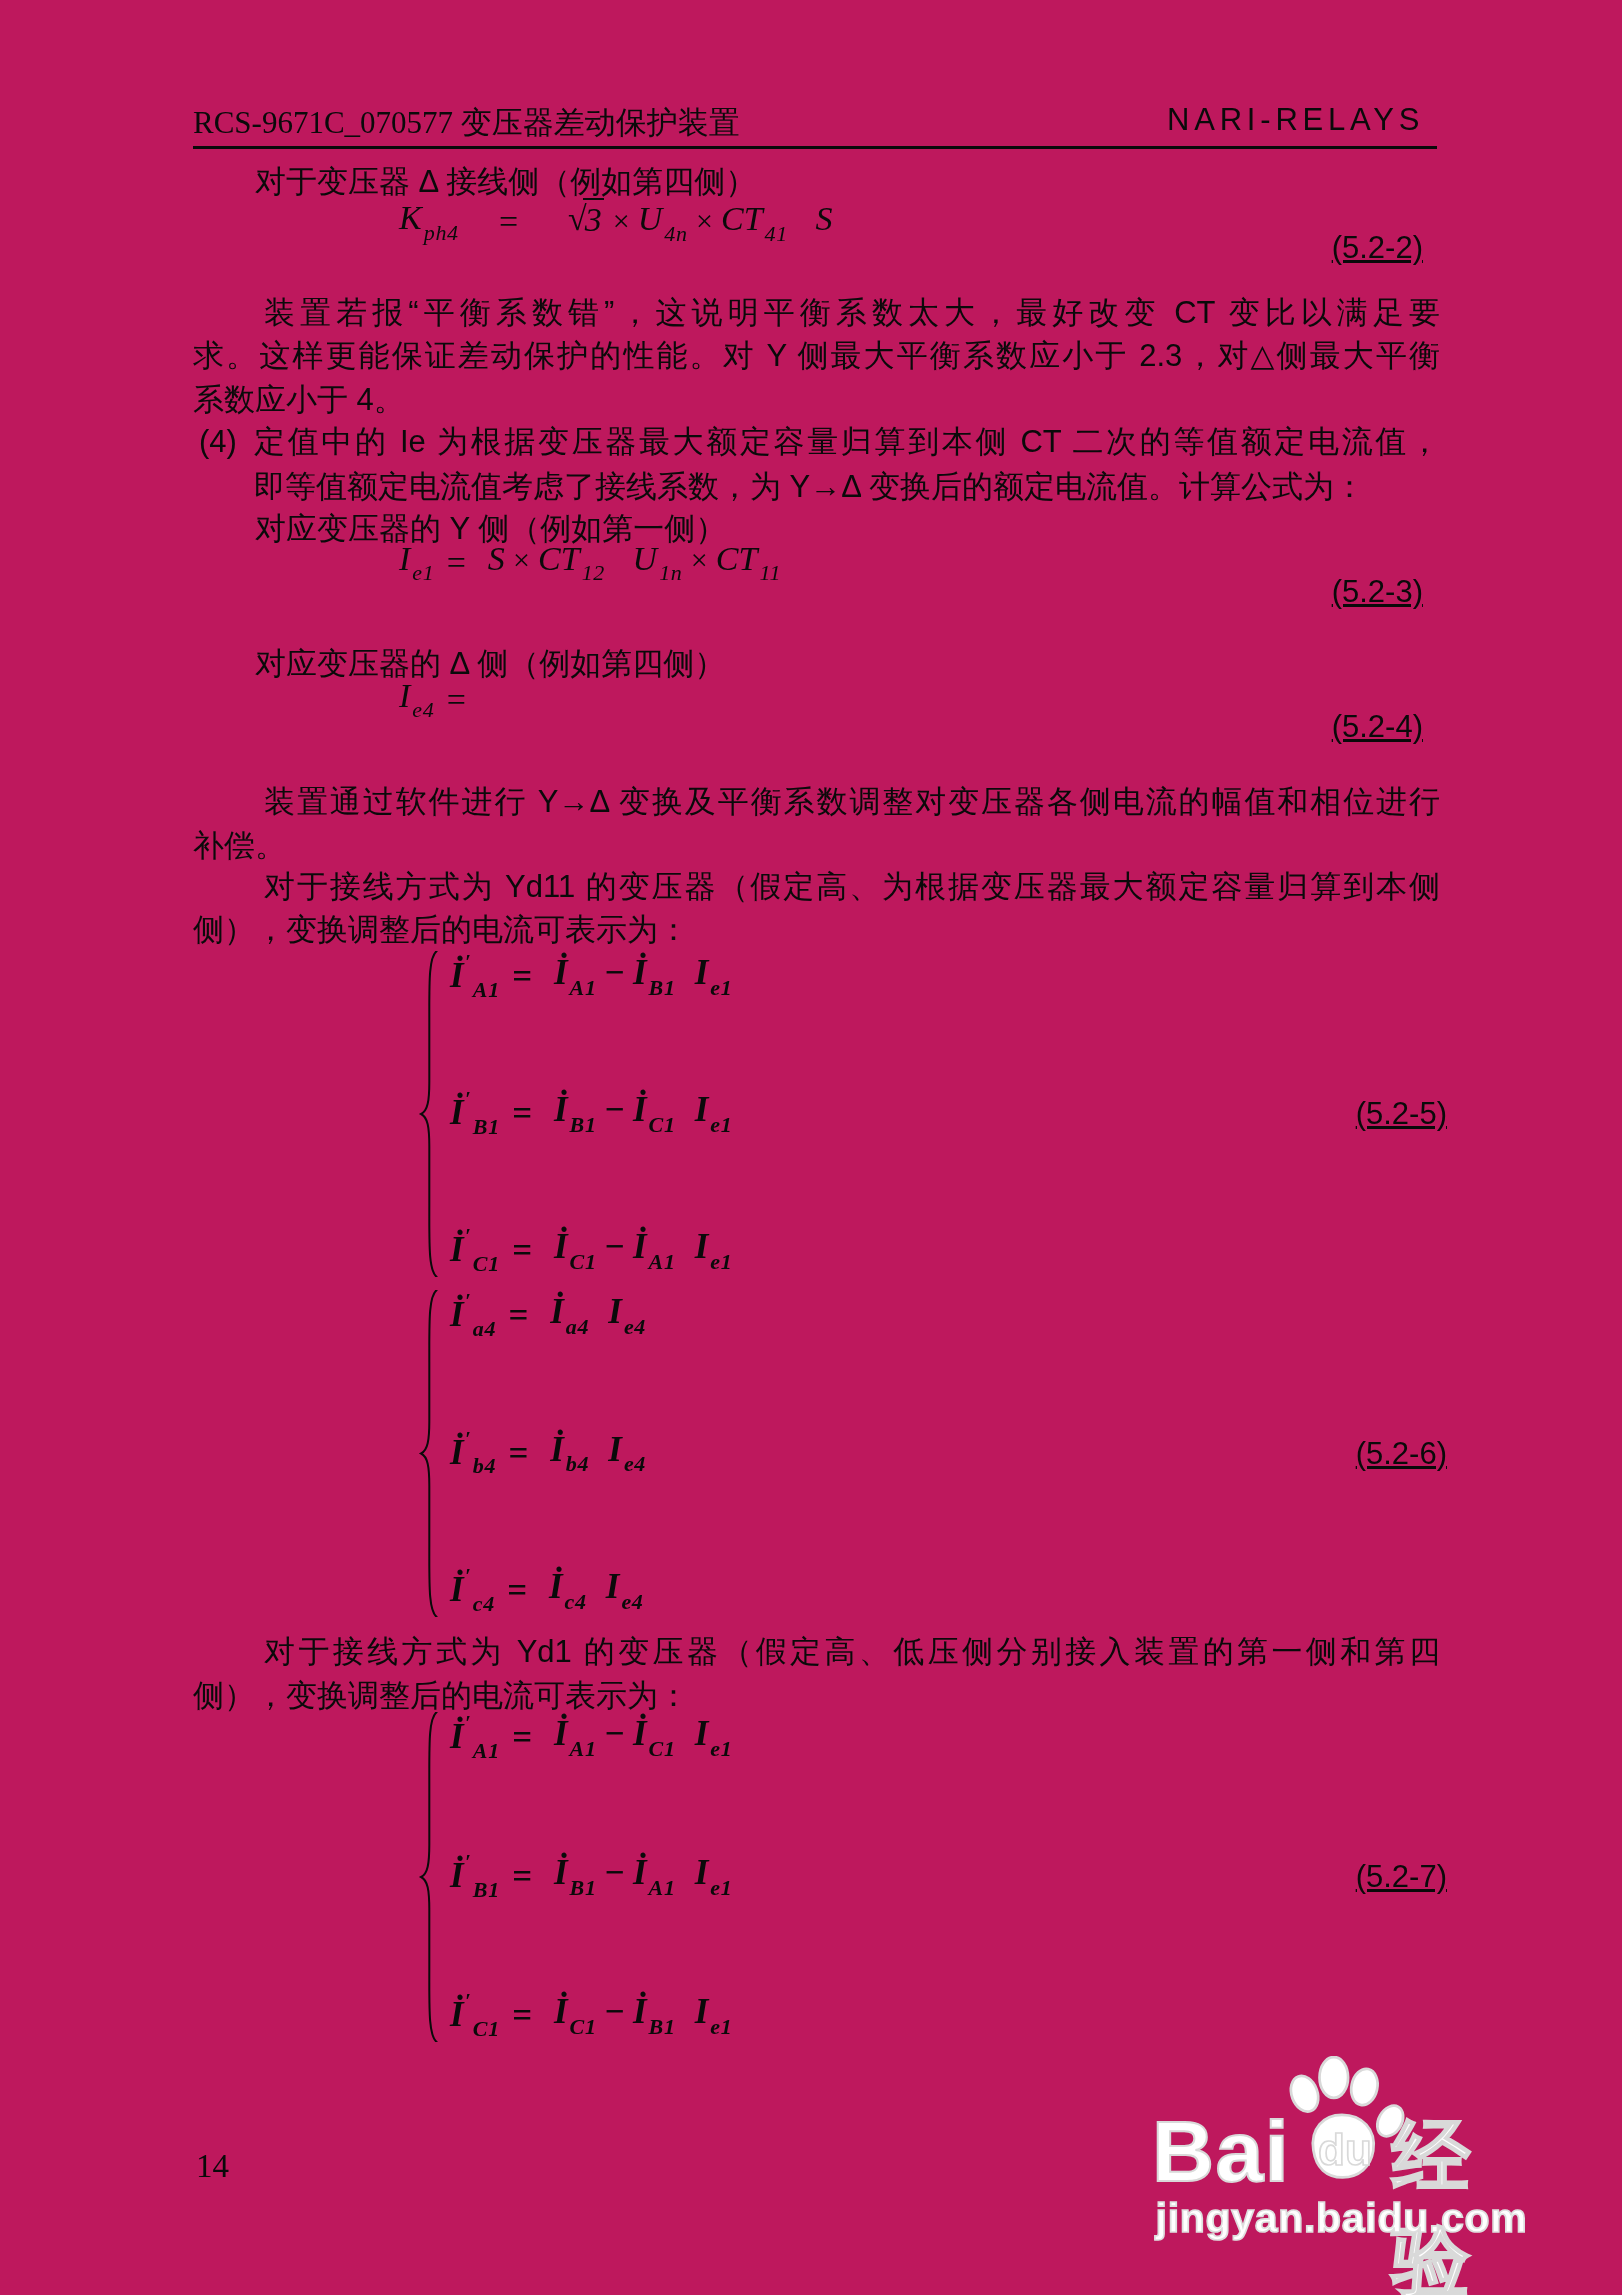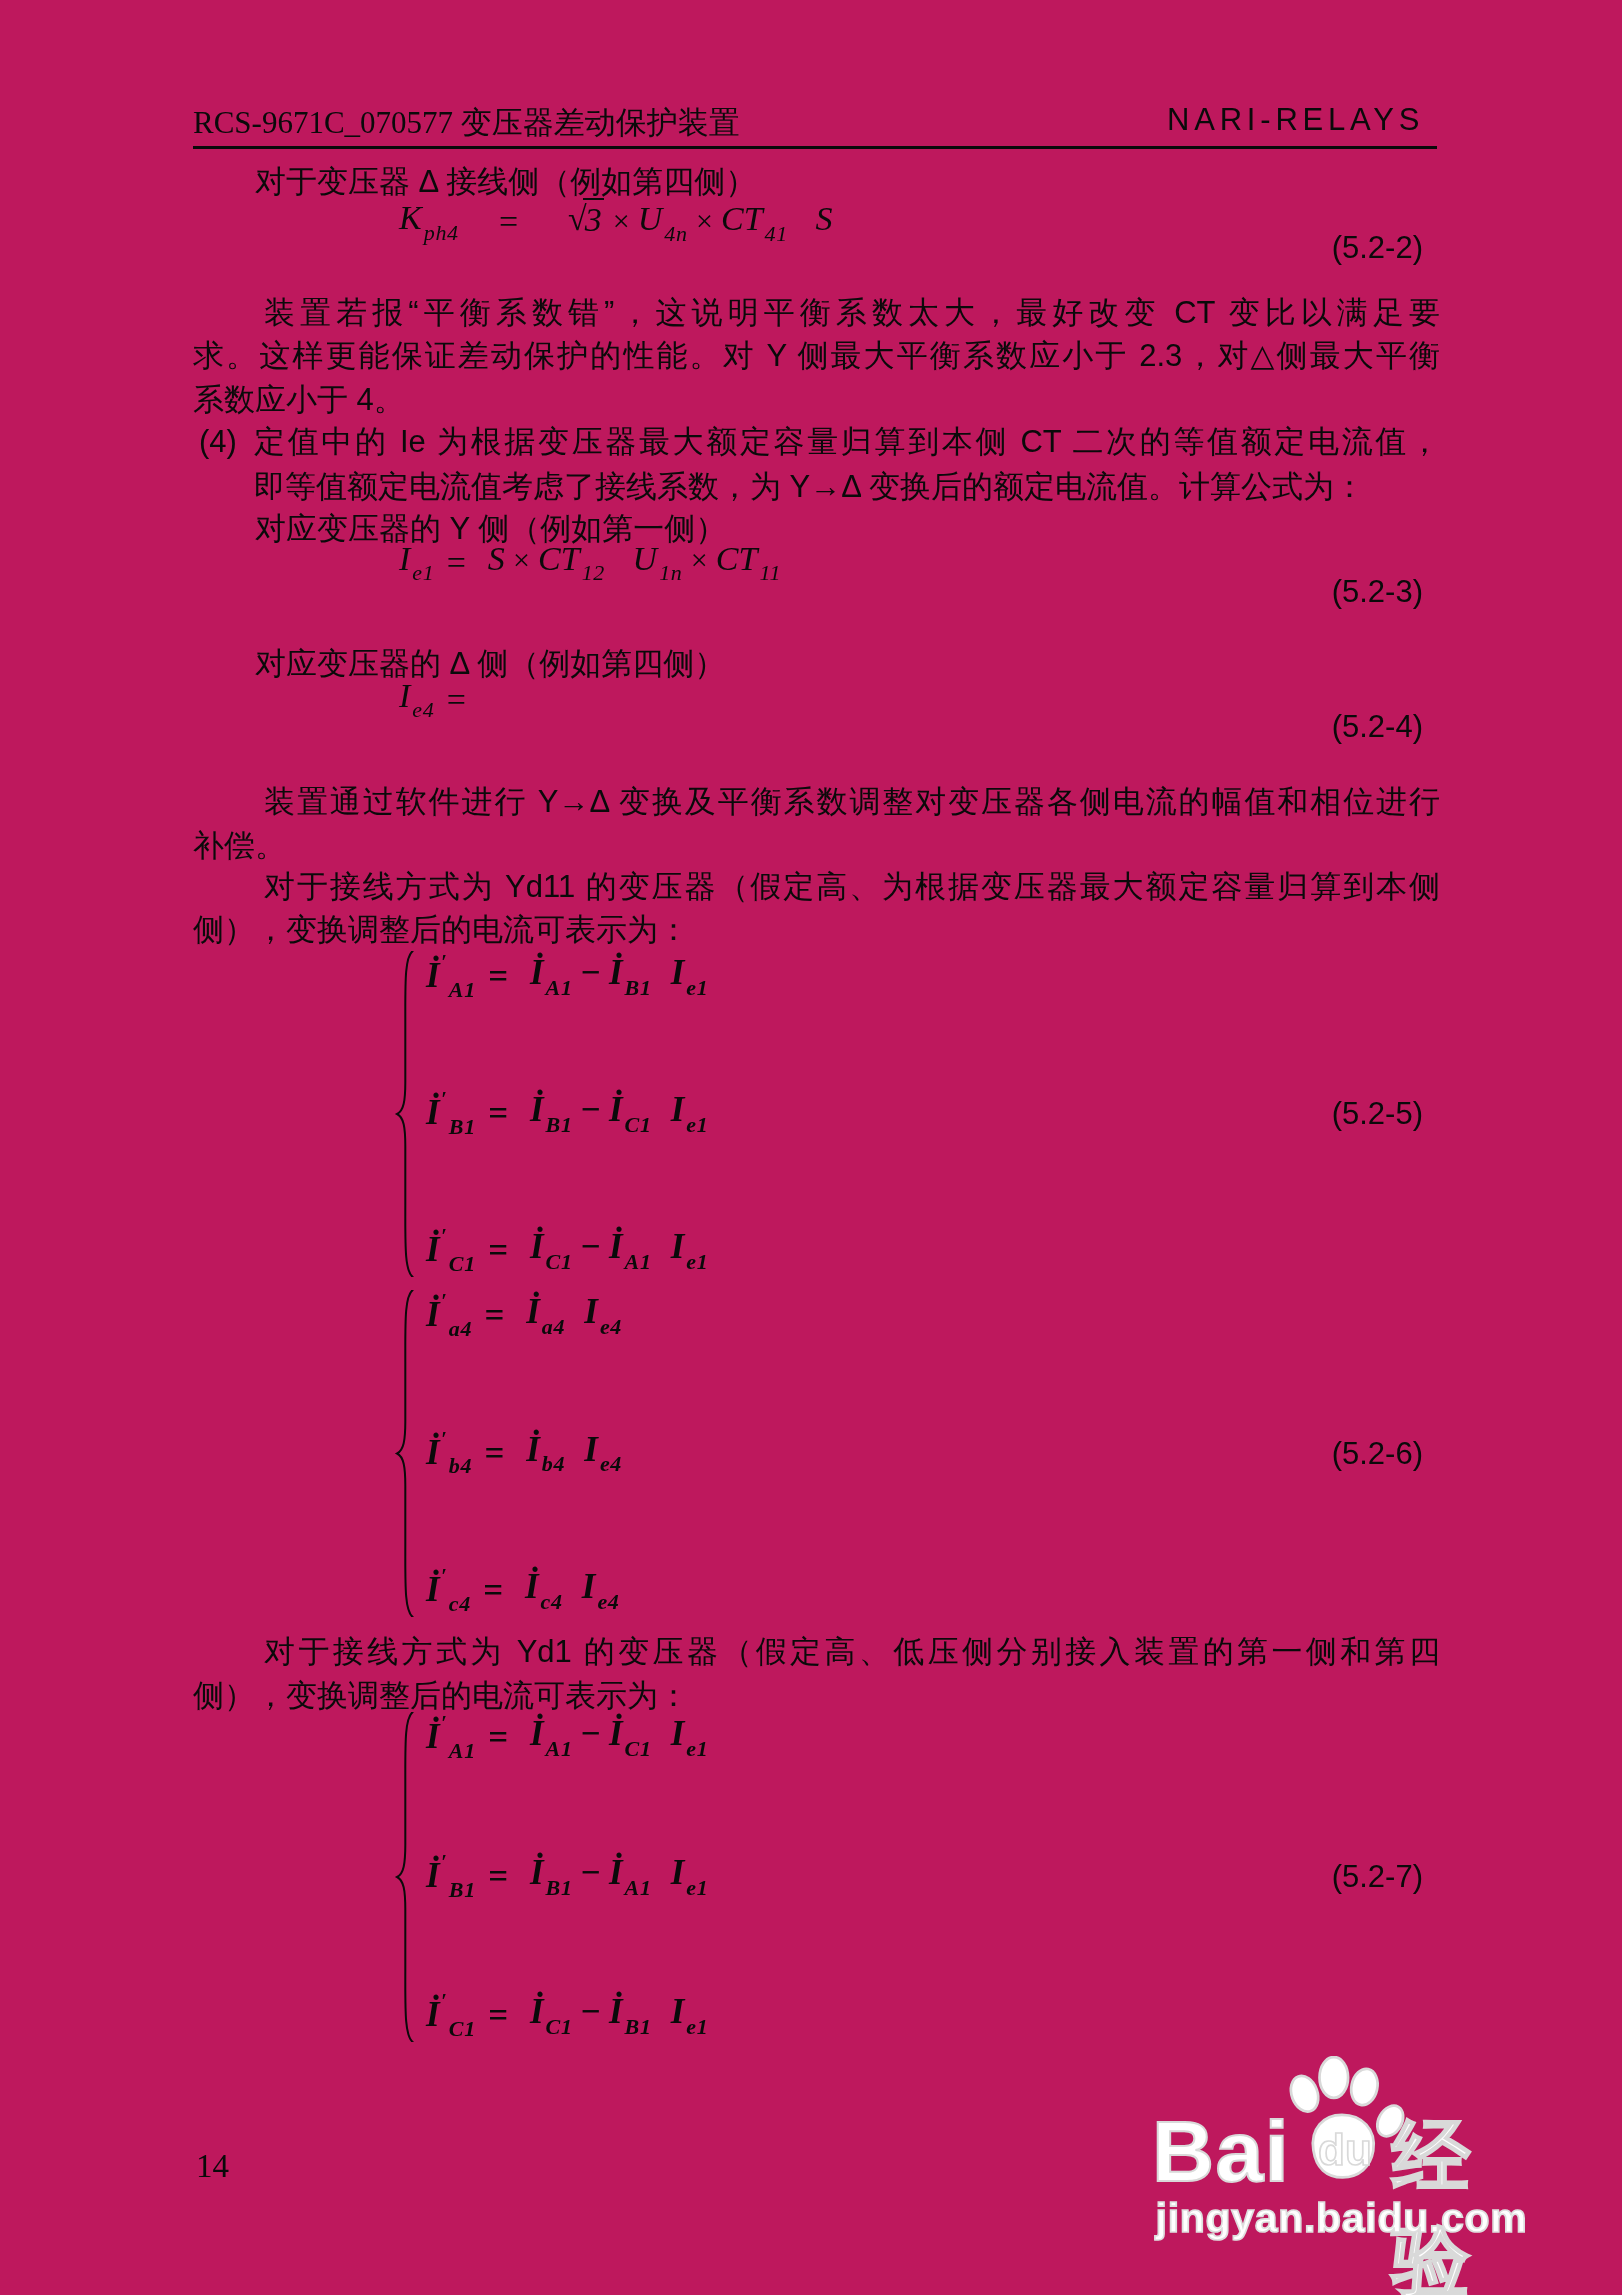--- a/index.html
+++ b/index.html
@@ -24,24 +24,24 @@
   .msub { font-size:22px; vertical-align:-10.2px; margin-left:2px; letter-spacing:0.7px; }
   .mp { font-size:20.4px; vertical-align:17.7px; margin-left:1.4px; }
   .meq { font-style:normal; margin:0 12.3px; }
   .mop { font-style:normal; margin:0 8.2px; }
   .mx  { font-style:normal; margin:0 8.2px; font-size:30px; }
   .frac { display:inline-block; text-align:center; vertical-align:middle; }
   .frac .num, .frac .den { padding:1.4px 9.5px; white-space:nowrap; }
   .frac .bar { border-top:2.7px solid #0a0a0a; margin:5.5px 0; height:0; }
   .rad { display:inline-block; border-top:2.7px solid #0a0a0a; padding:0.7px 2.7px 0 1.4px; margin-left:-3.4px; }
   .sqrt { letter-spacing:0; }
-  .eqlabel { position:absolute; width:204px; text-align:right; font-family:"Liberation Sans","DejaVu Sans",sans-serif; font-style:normal; font-weight:normal; font-size:31px; left:1219px; }
-
-  
-  .sys { position:absolute; left:393px; width:1030px; }
+  .eqlabel { position:absolute; width:204px; text-align:right; font-family:"Liberation Sans","DejaVu Sans",sans-serif; font-style:normal; font-weight:normal; font-size:31px; left:1219px;text-decoration:underline; }
+
+  
+  .sys { position:absolute; left:417px; width:1030px; }
   .sys .brace { position:absolute; left:0; top:0; height:100%; width:23px; }
   .sys .rows { margin-left:33px; display:flex; flex-direction:column; justify-content:space-between; height:100%; }
   .sys .eqlabel { left:auto; right:0; top:50%; transform:translateY(-50%); }
 
   
   .pagenum { position:absolute; left:196px; top:2148px; font-family:"Liberation Serif","DejaVu Serif",serif; font-size:33px; }
   .wm { position:absolute; left:1152px; top:2060px; width:382px; height:198px; font-family:"Liberation Sans","DejaVu Sans",sans-serif; font-weight:bold; color:#ffffff; -webkit-text-stroke:2px #d9d9d9; }
   .wm-bai { position:absolute; left:0; top:42px; font-size:86px; letter-spacing:1.4px; }
   .wm-paw { position:absolute; left:124px; top:-4.1px; width:136px; height:134px; }
   .wm-du { position:absolute; left:166px; top:65px; font-size:44px; -webkit-text-stroke:1.7px #d9d9d9; }

